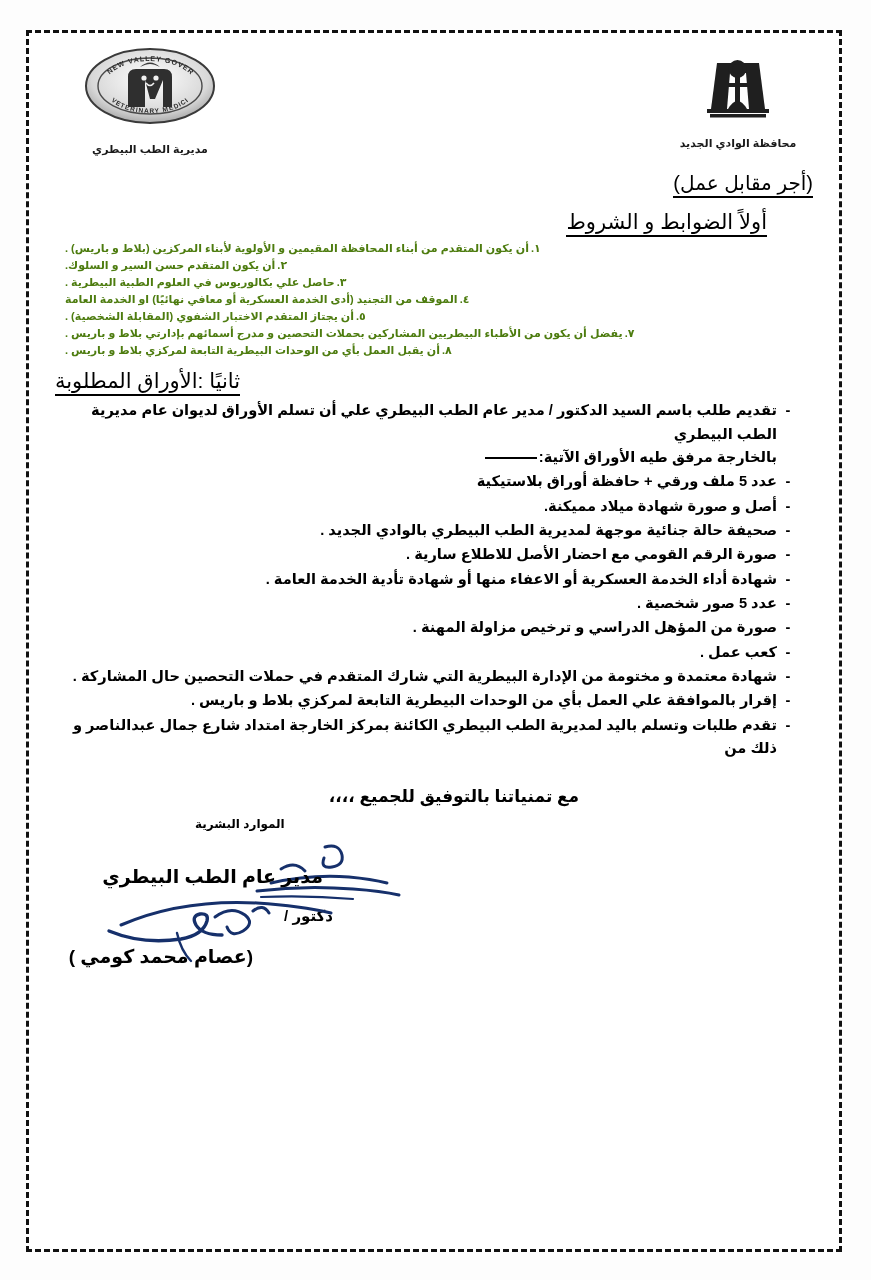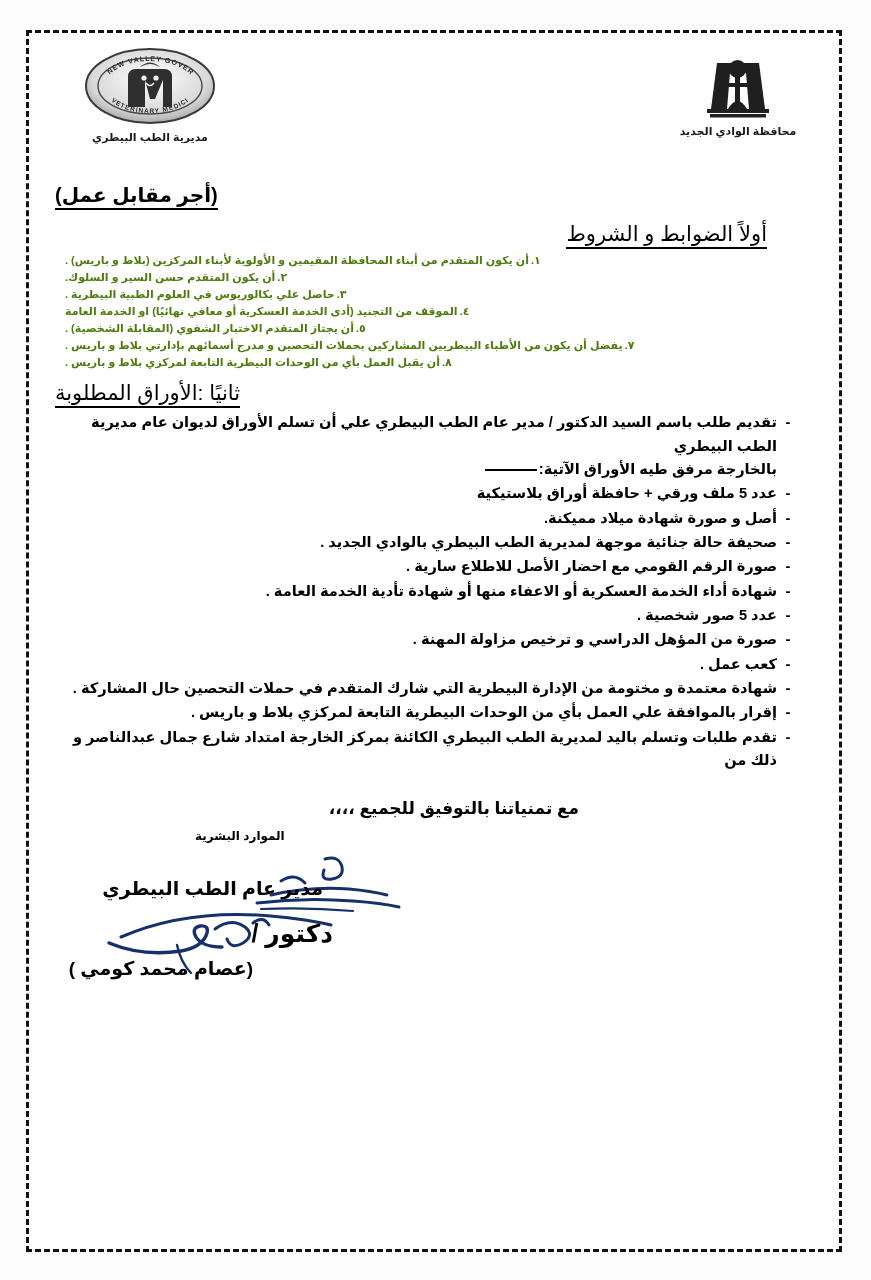--- a/index.html
+++ b/index.html
@@ -49,21 +49,21 @@
     display: flex;
     flex-direction: column;
     align-items: center;
     width: 190px;
   }
   .logo-block.right-logo { width: 150px; }
   .logo-caption {
     font-size: 11px;
     font-weight: bold;
     color: #1a1a1a;
-    margin-top: 6px;
+    margin-top: 18px;
     direction: rtl;
     letter-spacing: 0.2px;
   }
   .seal-svg { display: block; }
 
   
   .doc-title {
     text-align: center;
     font-size: 21.5px;
     font-weight: bold;
@@ -71,24 +71,24 @@
     letter-spacing: 0;
     margin-top: 34px;
     line-height: 1.35;
   }
   .doc-title .t-line {
     display: inline-block;
     border-bottom: 2.5px solid #000;
     padding-bottom: 1px;
   }
   .doc-subtitle {
-    text-align: left;
+    text-align: right;
     font-size: 20px;
-    font-weight: bold;
-    margin-top: 18px;
+    font-weight: normal;
+    margin-top: 6px;
   }
   .doc-subtitle .t-line {
     display: inline-block;
     border-bottom: 2.5px solid #000;
     padding-bottom: 1px;
   }
 
   .section-head {
     text-align: right;
     font-size: 21px;
@@ -194,21 +194,21 @@
     right: 490px;
     top: 32px;
     font-size: 19px;
     font-weight: bold;
     white-space: nowrap;
   }
   .doctor-label {
     position: absolute;
     right: 480px;
     top: 74px;
-    font-size: 25px;
+    font-size: 15px;
     font-weight: bold;
     white-space: nowrap;
   }
   .doctor-name {
     position: absolute;
     right: 560px;
     top: 112px;
     font-size: 19px;
     font-weight: bold;
     white-space: nowrap;

